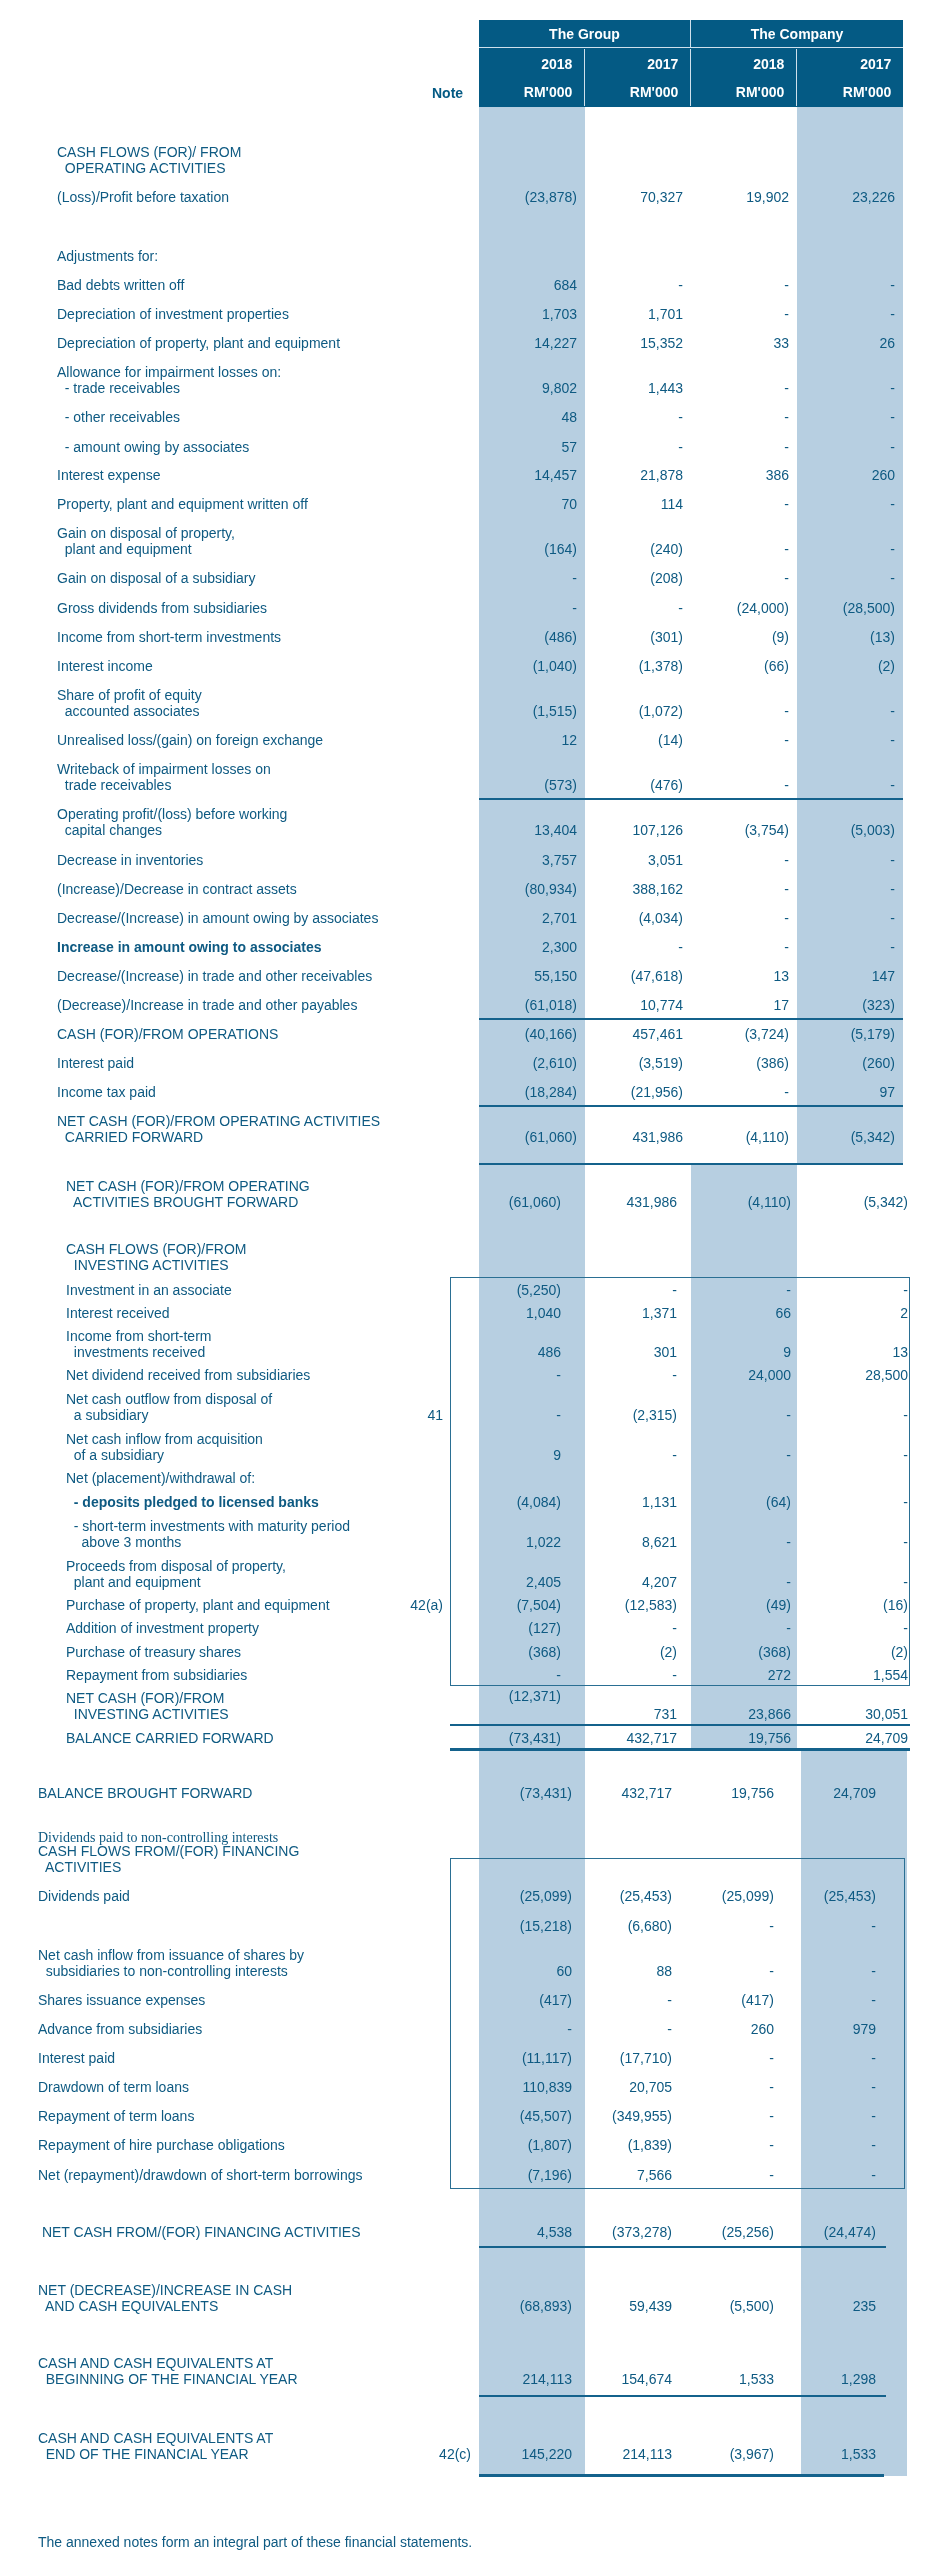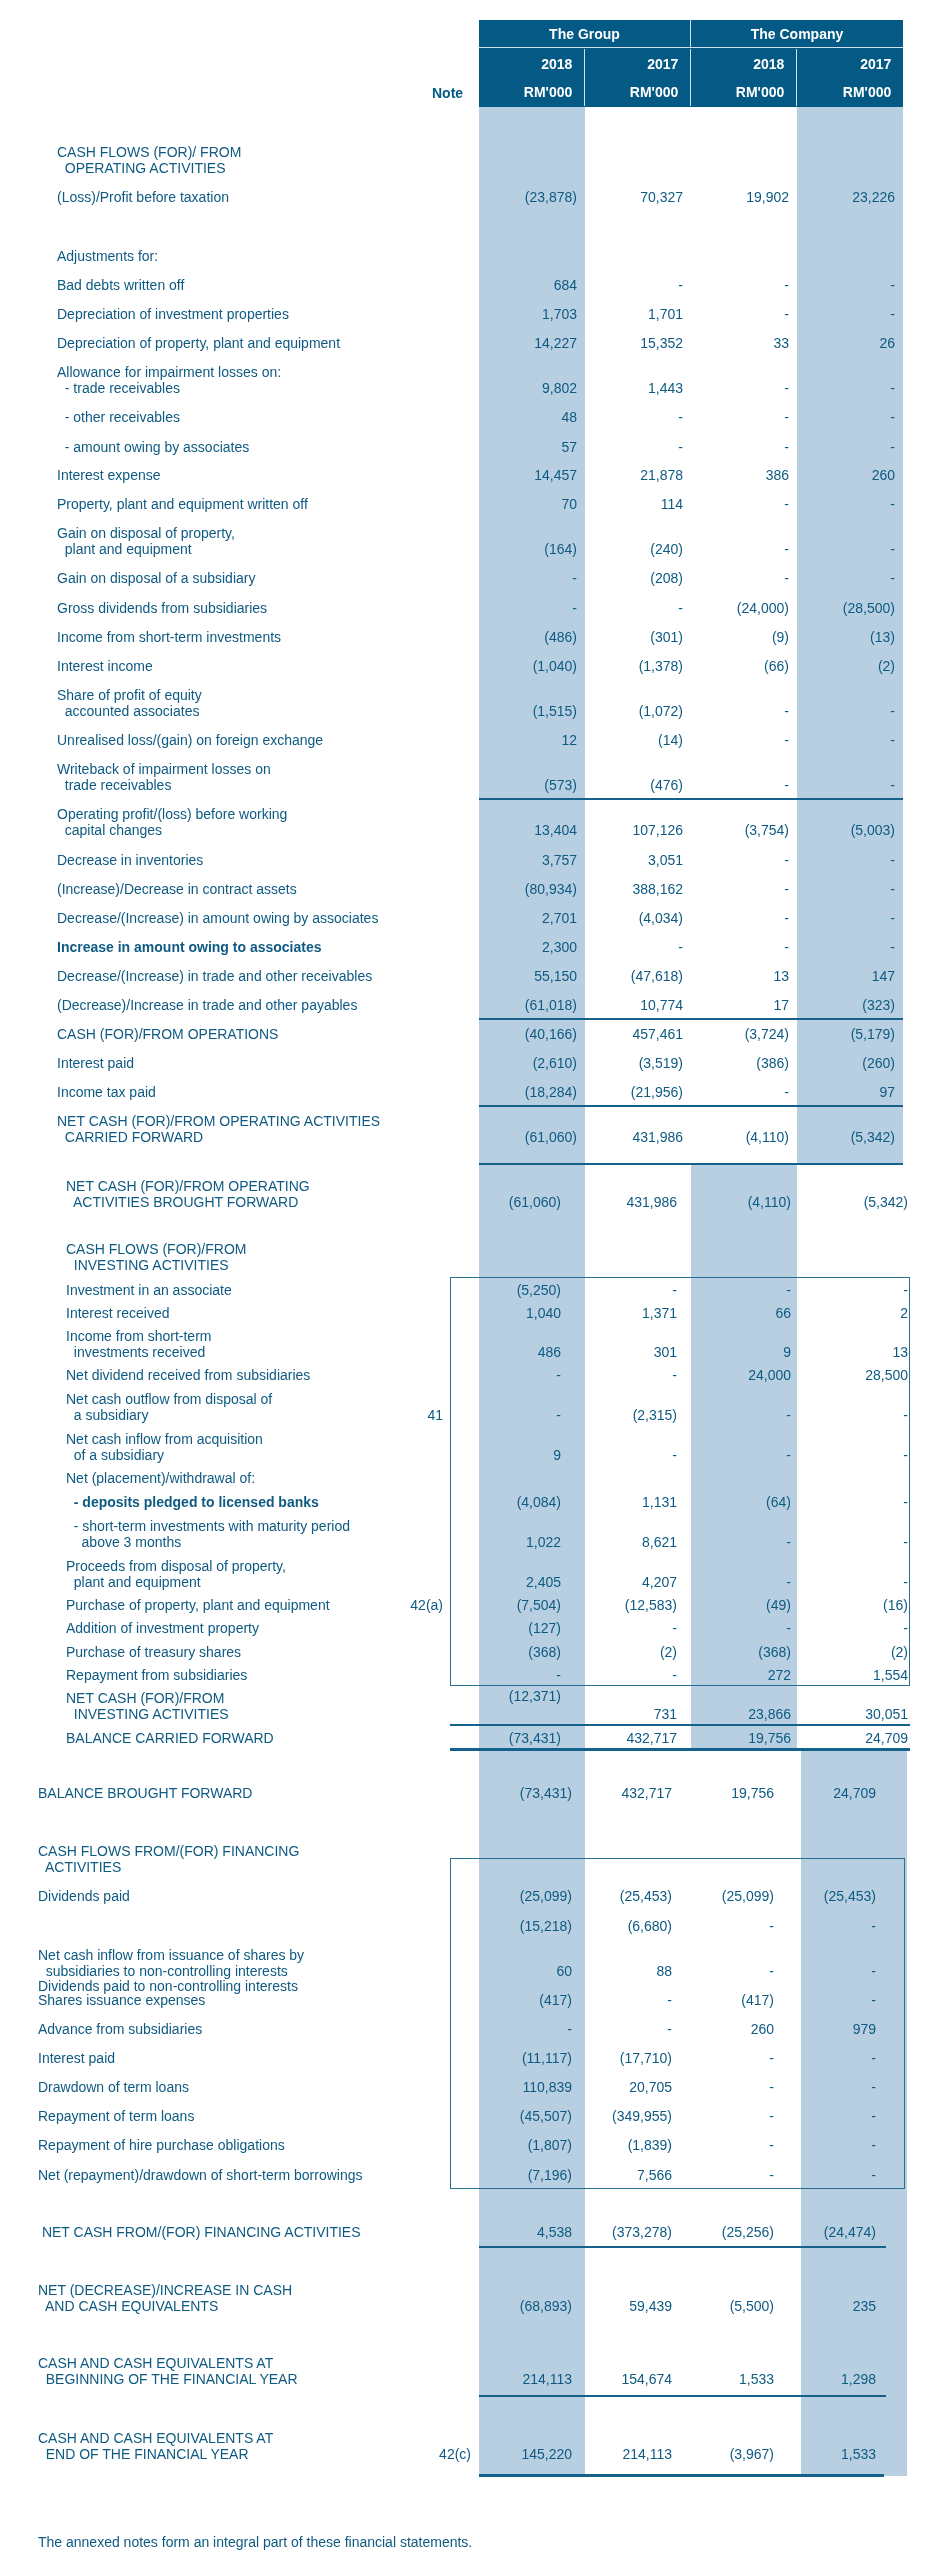--- a/index.html
+++ b/index.html
@@ -302,21 +302,21 @@
     <div class="val" style="left: 570px; top: 1785px;">432,717</div>
     <div class="val" style="left: 672px; top: 1785px;">19,756</div>
     <div class="val" style="left: 774px; top: 1785px;">24,709</div>
     <div class="lbl" style="left: 38px; top: 1843px;">CASH FLOWS FROM/(FOR) FINANCING
   ACTIVITIES</div>
     <div class="lbl" style="left: 38px; top: 1888px;">Dividends paid</div>
     <div class="val" style="left: 470px; top: 1888px;">(25,099)</div>
     <div class="val" style="left: 570px; top: 1888px;">(25,453)</div>
     <div class="val" style="left: 672px; top: 1888px;">(25,099)</div>
     <div class="val" style="left: 774px; top: 1888px;">(25,453)</div>
-    <div class="lbl" style="left: 38px; top: 1978px;">Dividends paid to non-controlling interests</div>
+    <div class="lbl" style="left: 38px; top: 1830px; font-family: Liberation Serif, serif;">Dividends paid to non-controlling interests</div>
     <div class="val" style="left: 470px; top: 1918px;">(15,218)</div>
     <div class="val" style="left: 570px; top: 1918px;">(6,680)</div>
     <div class="val" style="left: 672px; top: 1918px;">-</div>
     <div class="val" style="left: 774px; top: 1918px;">-</div>
     <div class="lbl" style="left: 38px; top: 1947px;">Net cash inflow from issuance of shares by
   subsidiaries to non-controlling interests</div>
     <div class="val" style="left: 470px; top: 1963px;">60</div>
     <div class="val" style="left: 570px; top: 1963px;">88</div>
     <div class="val" style="left: 672px; top: 1963px;">-</div>
     <div class="val" style="left: 774px; top: 1963px;">-</div>

